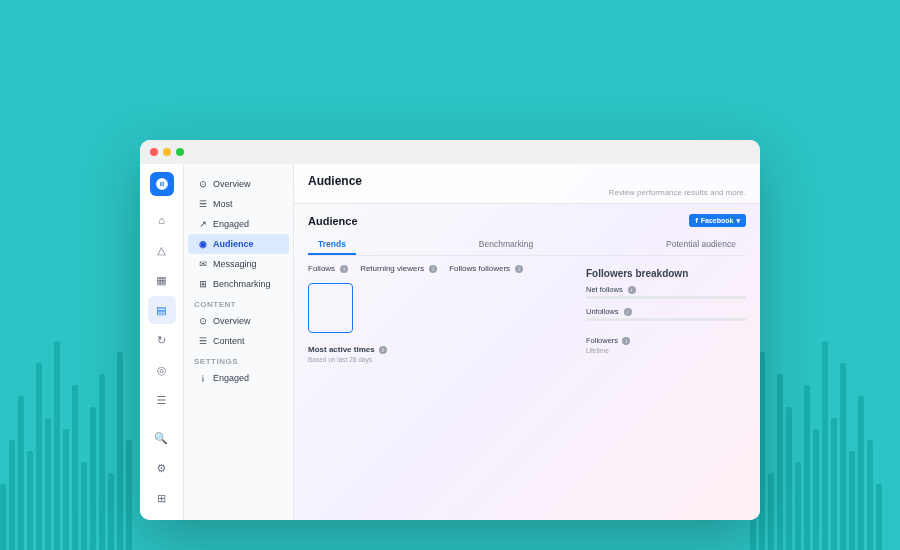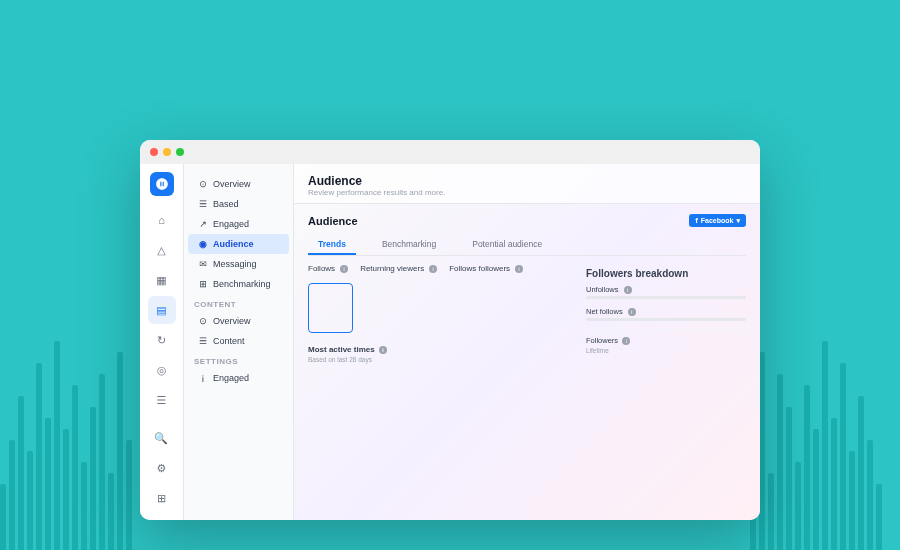--- a/index.html
+++ b/index.html
@@ -187,20 +187,21 @@
 
     .page-title {
       font-size: 12px;
       font-weight: 700;
       color: #111827;
     }
 
     .page-subtitle {
       font-size: 8px;
       color: #9ca3af;
+      text-align: right;
     }
 
     .content-area {
       flex: 1;
       padding: 10px 14px;
       overflow: hidden;
     }
 
     .section-header {
       display: flex;
@@ -222,23 +223,24 @@
       background: #1877F2;
       color: white;
       font-size: 7px;
       font-weight: 600;
       padding: 2px 6px;
       border-radius: 3px;
     }
 
     .tabs {
       display: flex;
-      gap: 16px;
+      gap: 7px;
       border-bottom: 1px solid #e5e7eb;
       margin-bottom: 8px;
+      justify-content: space-between;
     }
 
     .tab {
       padding: 4px 10px;
       font-size: 8.5px;
       color: #6b7280;
       cursor: pointer;
       border-bottom: 2px solid transparent;
     }
 
@@ -455,21 +457,21 @@
       <div class="sidebar-icon">⊞</div>
     </div>
 
     <div class="left-nav">
       <div class="nav-item">
         <span class="nav-icon">⊙</span>
         <span>Overview</span>
       </div>
       <div class="nav-item">
         <span class="nav-icon">☰</span>
-        <span>Based</span>
+        <span>Most</span>
       </div>
       <div class="nav-item">
         <span class="nav-icon">↗</span>
         <span>Engaged</span>
       </div>
       <div class="nav-item active">
         <span class="nav-icon">◉</span>
         <span>Audience</span>
       </div>
       <div class="nav-item">
@@ -547,29 +549,29 @@
               <div class="most-active-sub">Based on last 28 days</div>
             </div>
           </div>
 
           <div class="col-right">
             <div class="breakdown-section">
               <div class="breakdown-title">Followers breakdown</div>
 
               <div class="breakdown-item">
                 <div class="breakdown-label">
-                  <span>Unfollows</span>
+                  <span>Net follows</span>
                   <span class="metric-info">i</span>
                 </div>
                 <div class="breakdown-bar"></div>
               </div>
 
               <div class="breakdown-item">
                 <div class="breakdown-label">
-                  <span>Net follows</span>
+                  <span>Unfollows</span>
                   <span class="metric-info">i</span>
                 </div>
                 <div class="breakdown-bar"></div>
               </div>
 
               <div class="followers-section">
                 <div class="followers-label">
                   <span>Followers</span>
                   <span class="metric-info">i</span>
                 </div>

